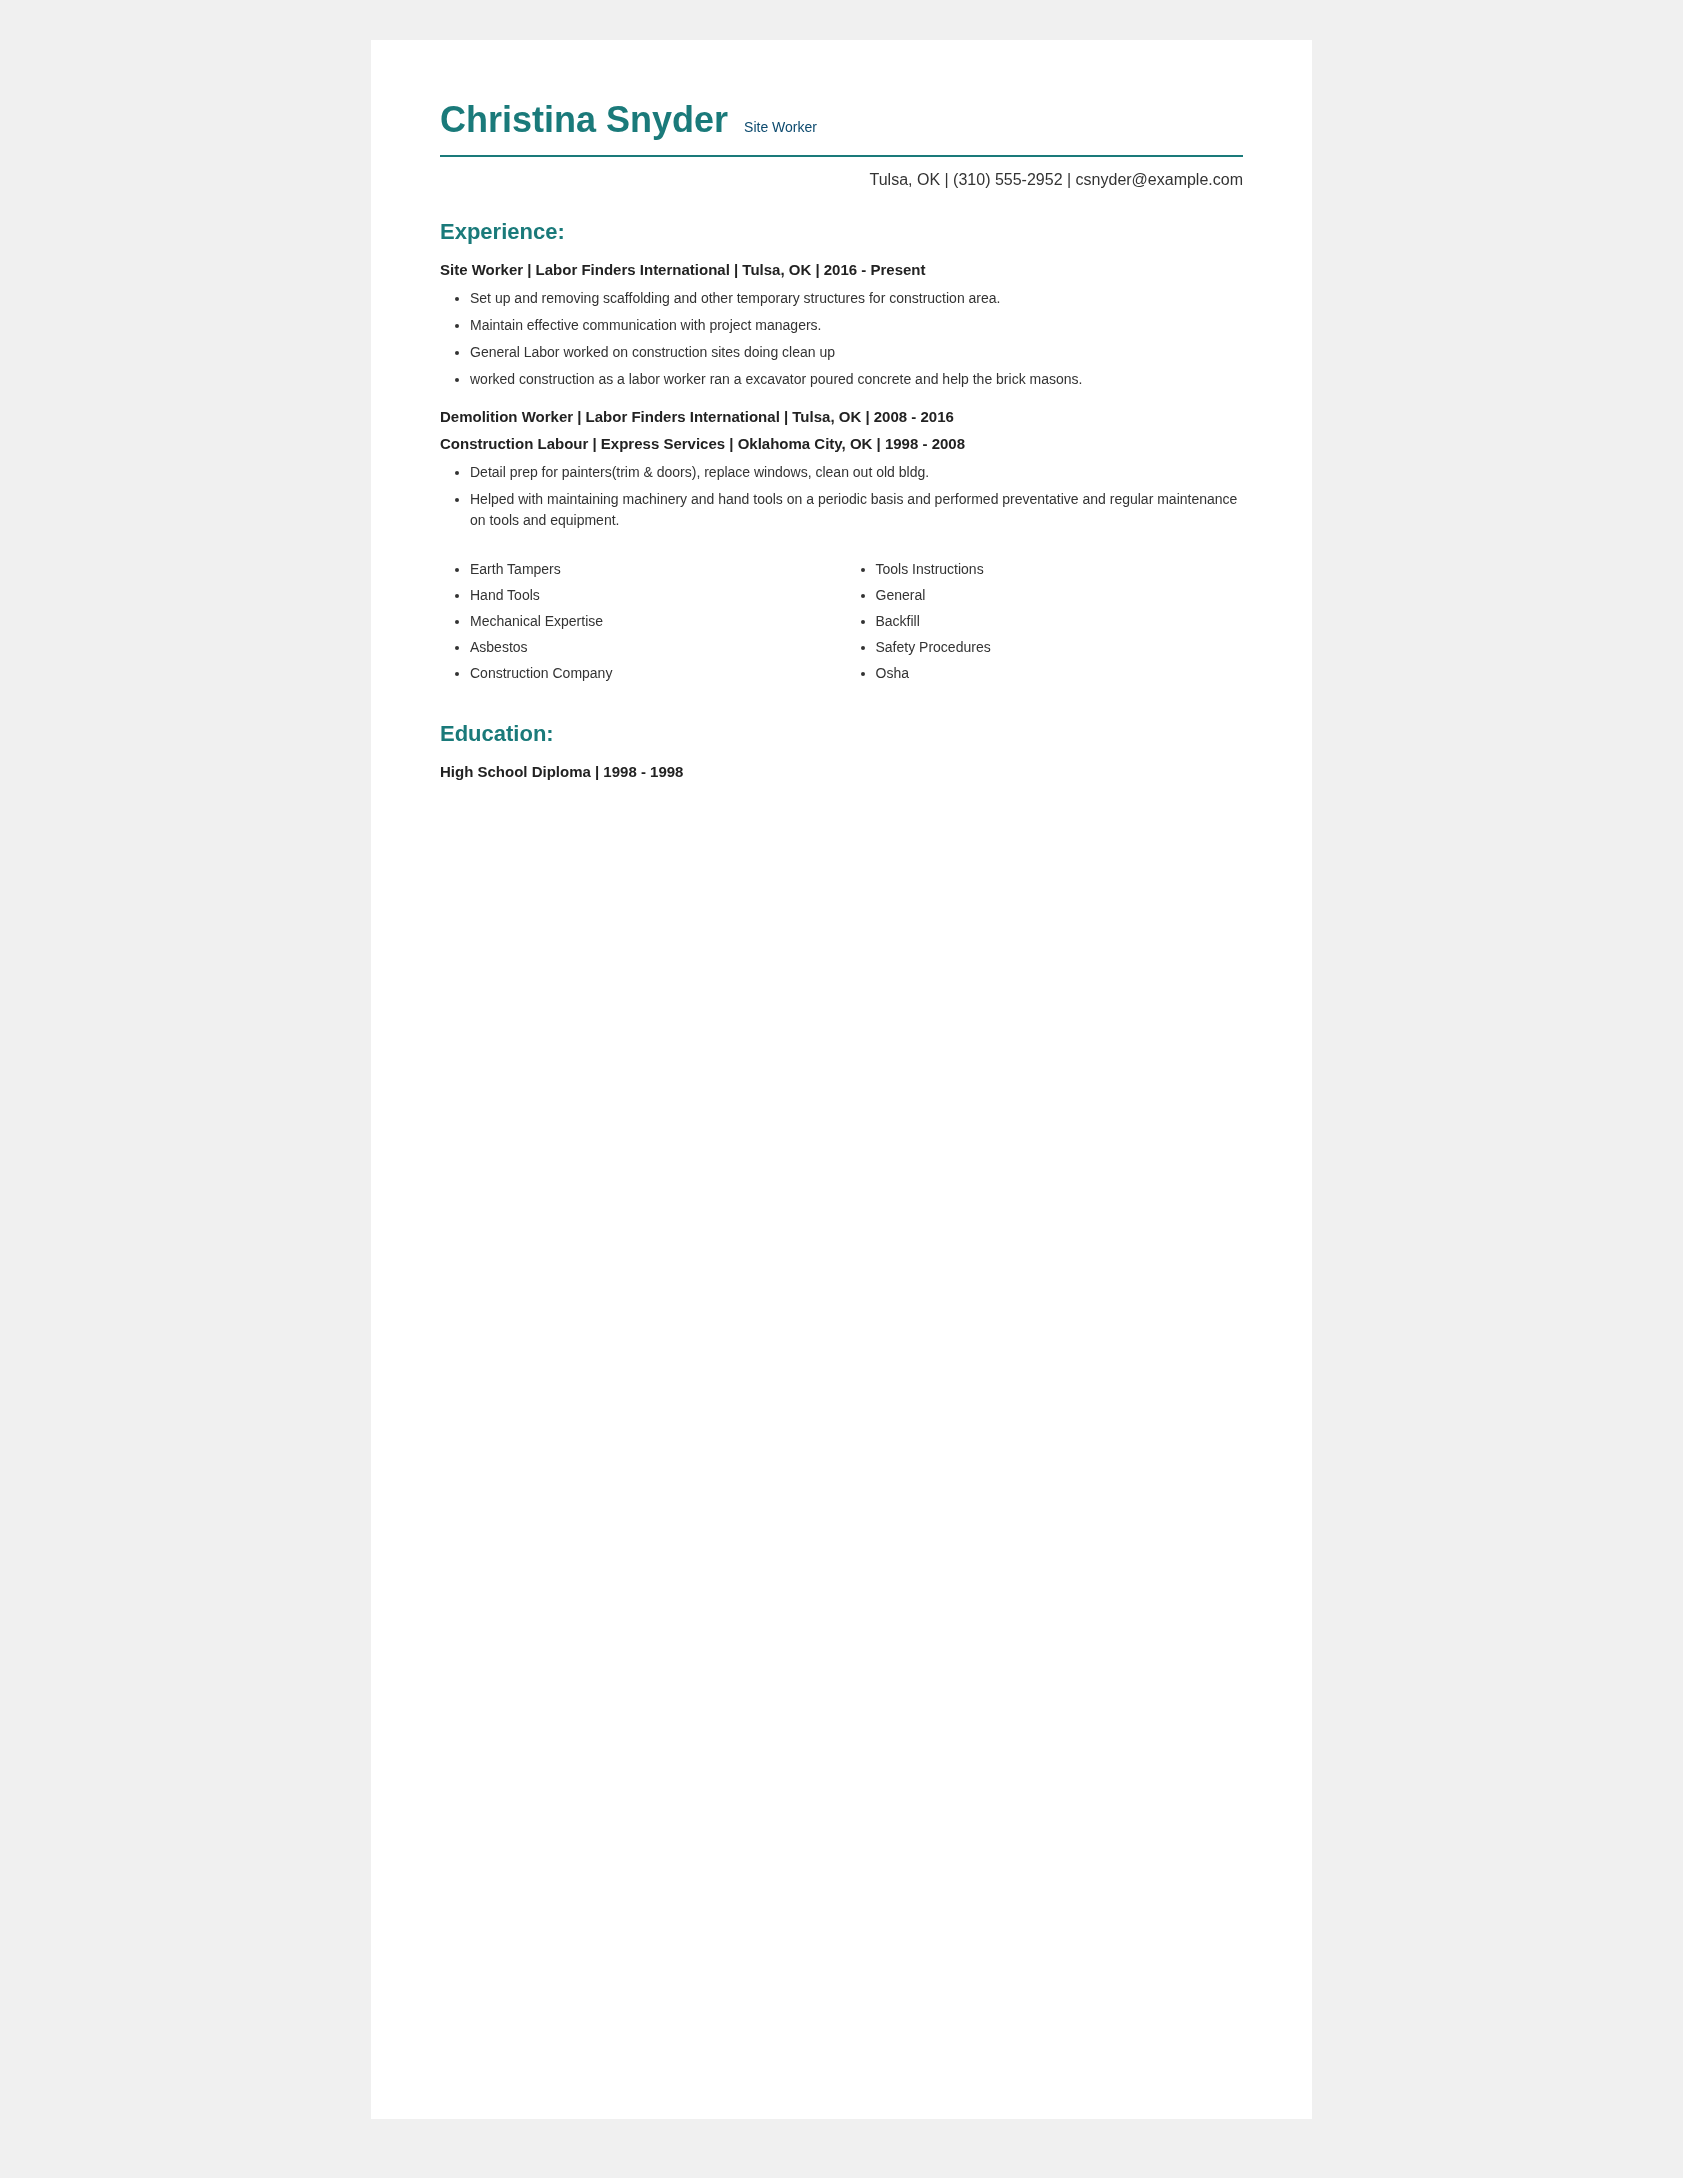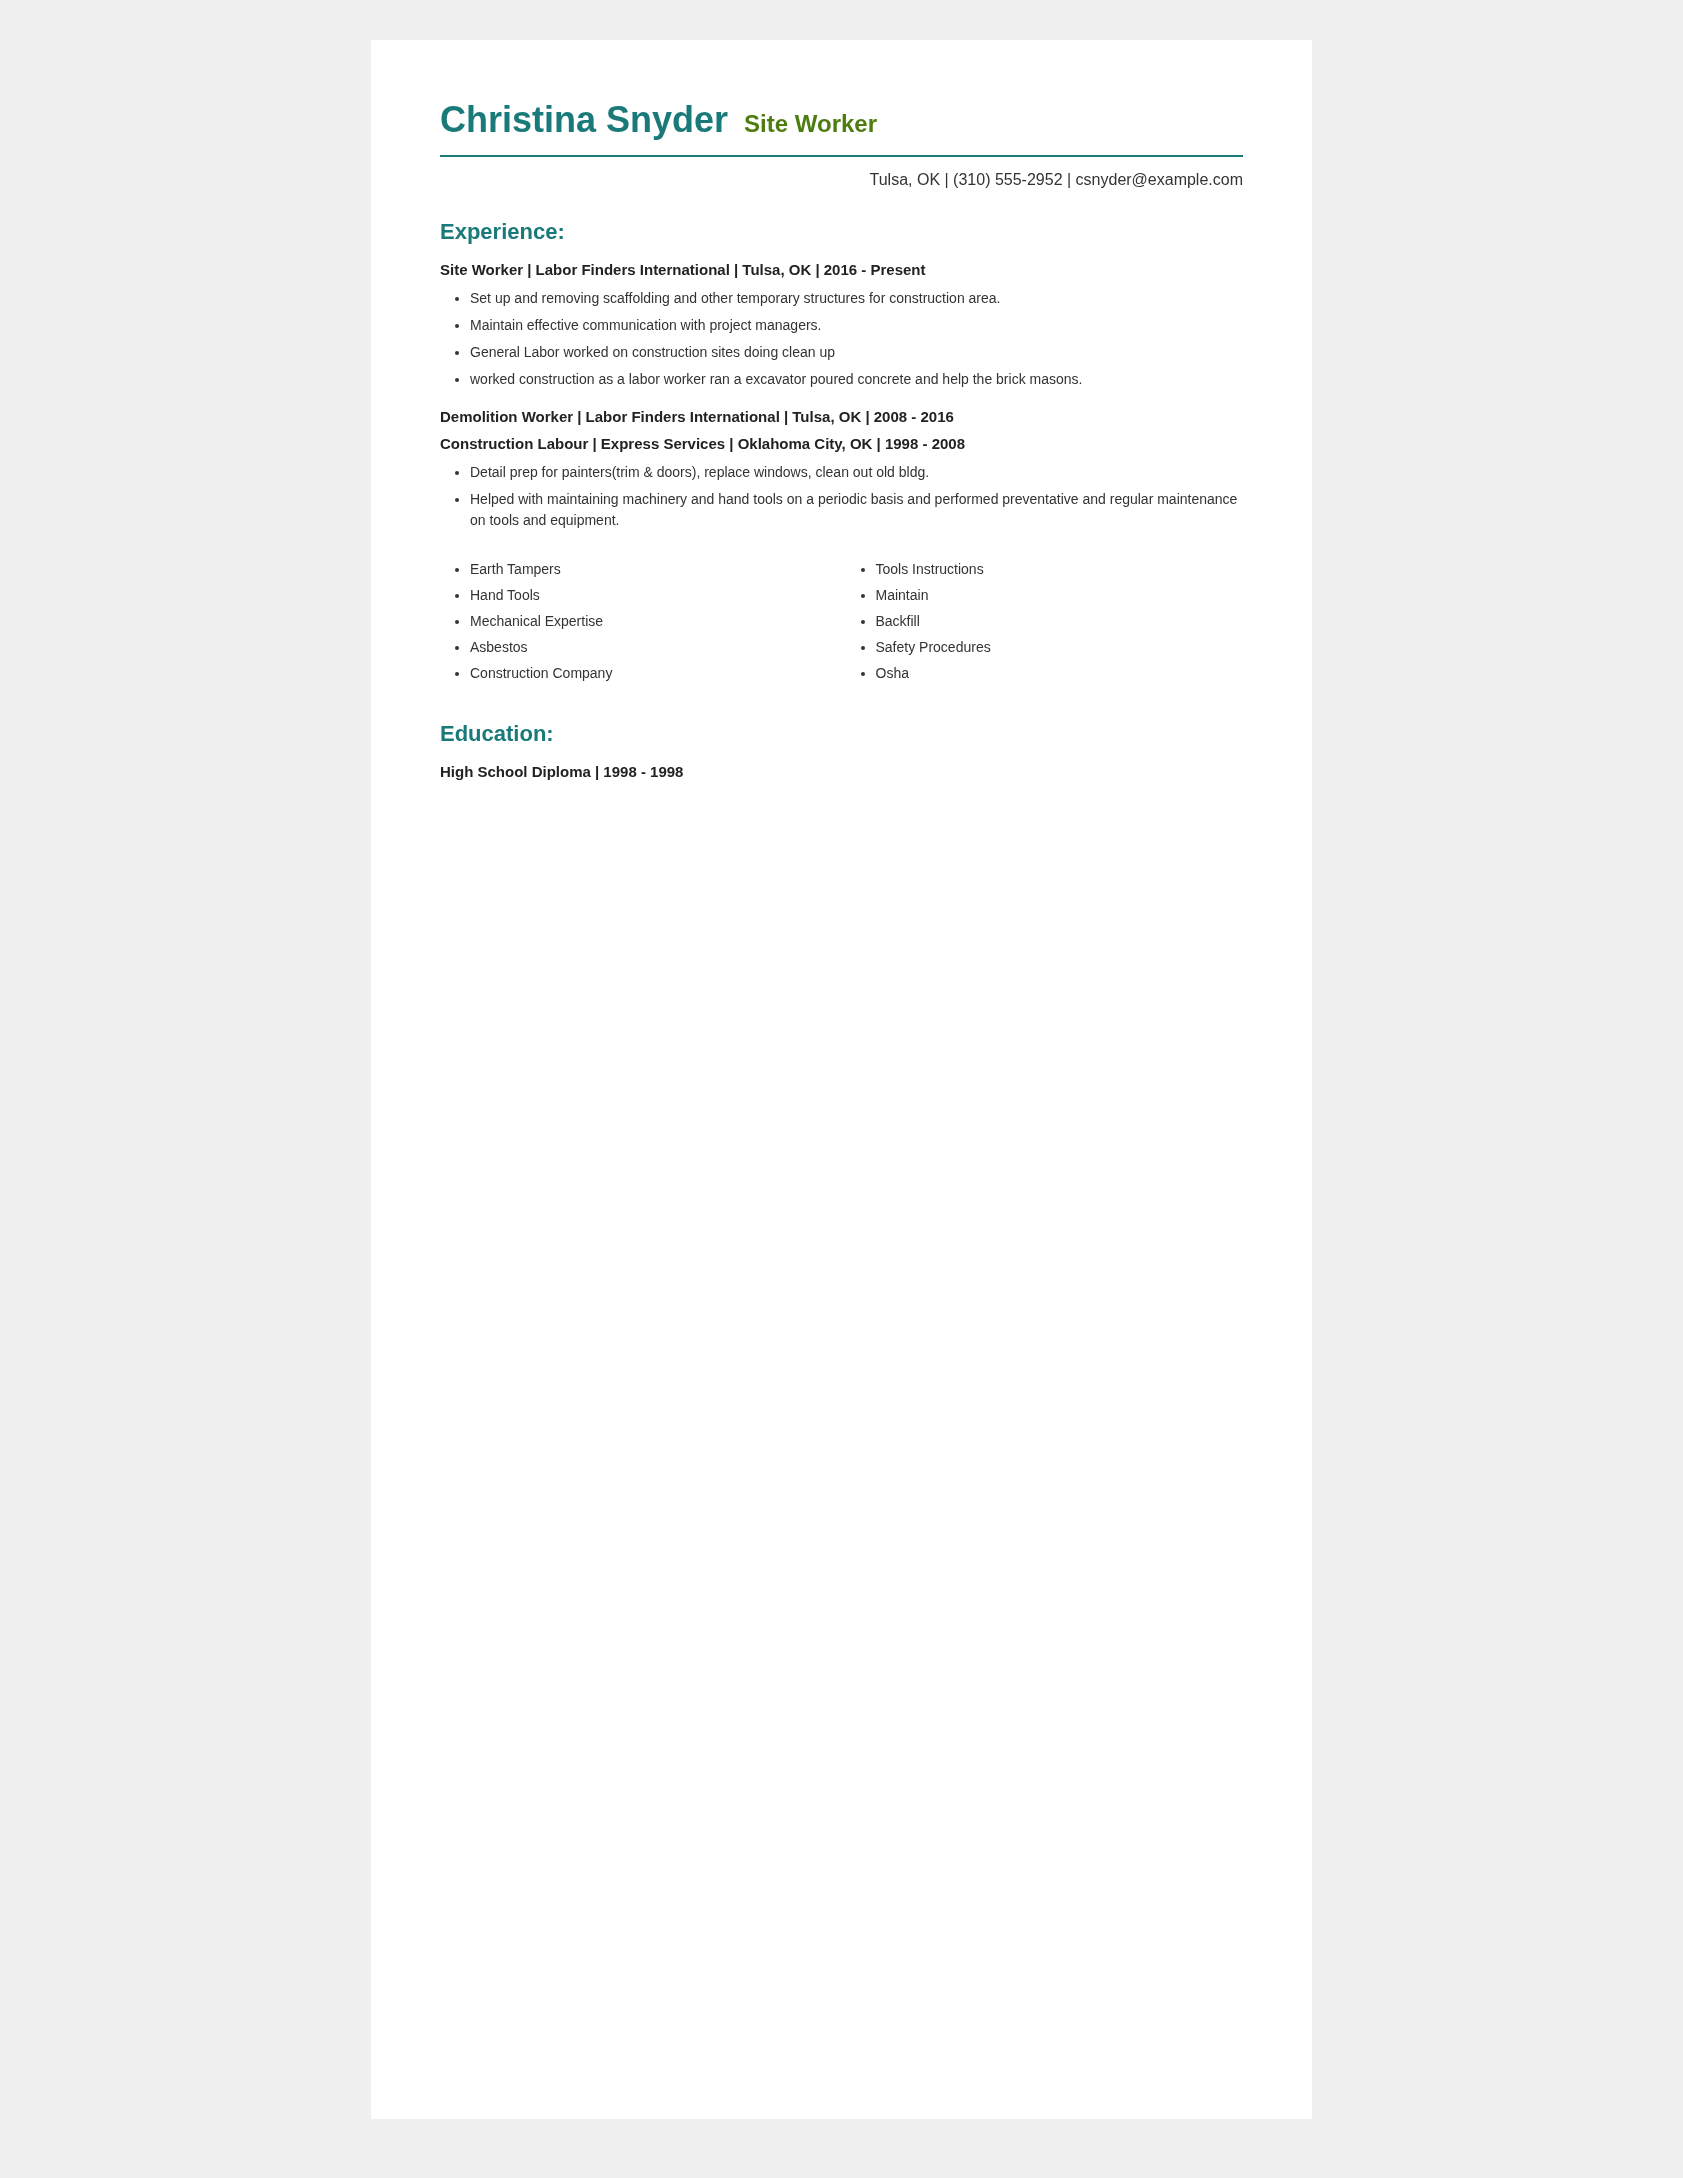--- a/index.html
+++ b/index.html
@@ -30,23 +30,23 @@
       align-items: baseline;
       gap: 16px;
       margin-bottom: 14px;
     }
     .name {
       font-size: 36px;
       font-weight: bold;
       color: #1a7a7a;
     }
     .job-title {
-      font-size: 24px;
-      color: #4d7c0f;
-      font-weight: bold;
+      font-size: 14px;
+      color: #0c4a6e;
+      font-weight: normal;
     }
     .header-divider {
       border: none;
       border-top: 2px solid #1a7a7a;
       margin-bottom: 14px;
     }
     .contact-info {
       font-size: 16px;
       color: #333333;
       margin-bottom: 30px;
@@ -143,21 +143,21 @@
     <div class="skills-grid">
       <ul class="skills-column">
         <li>Earth Tampers</li>
         <li>Hand Tools</li>
         <li>Mechanical Expertise</li>
         <li>Asbestos</li>
         <li>Construction Company</li>
       </ul>
       <ul class="skills-column">
         <li>Tools Instructions</li>
-        <li>Maintain</li>
+        <li>General</li>
         <li>Backfill</li>
         <li>Safety Procedures</li>
         <li>Osha</li>
       </ul>
     </div>
   </div>
 
   <div class="section">
     <div class="section-title">Education:</div>
     <div class="education-degree">High School Diploma | 1998 - 1998</div>

